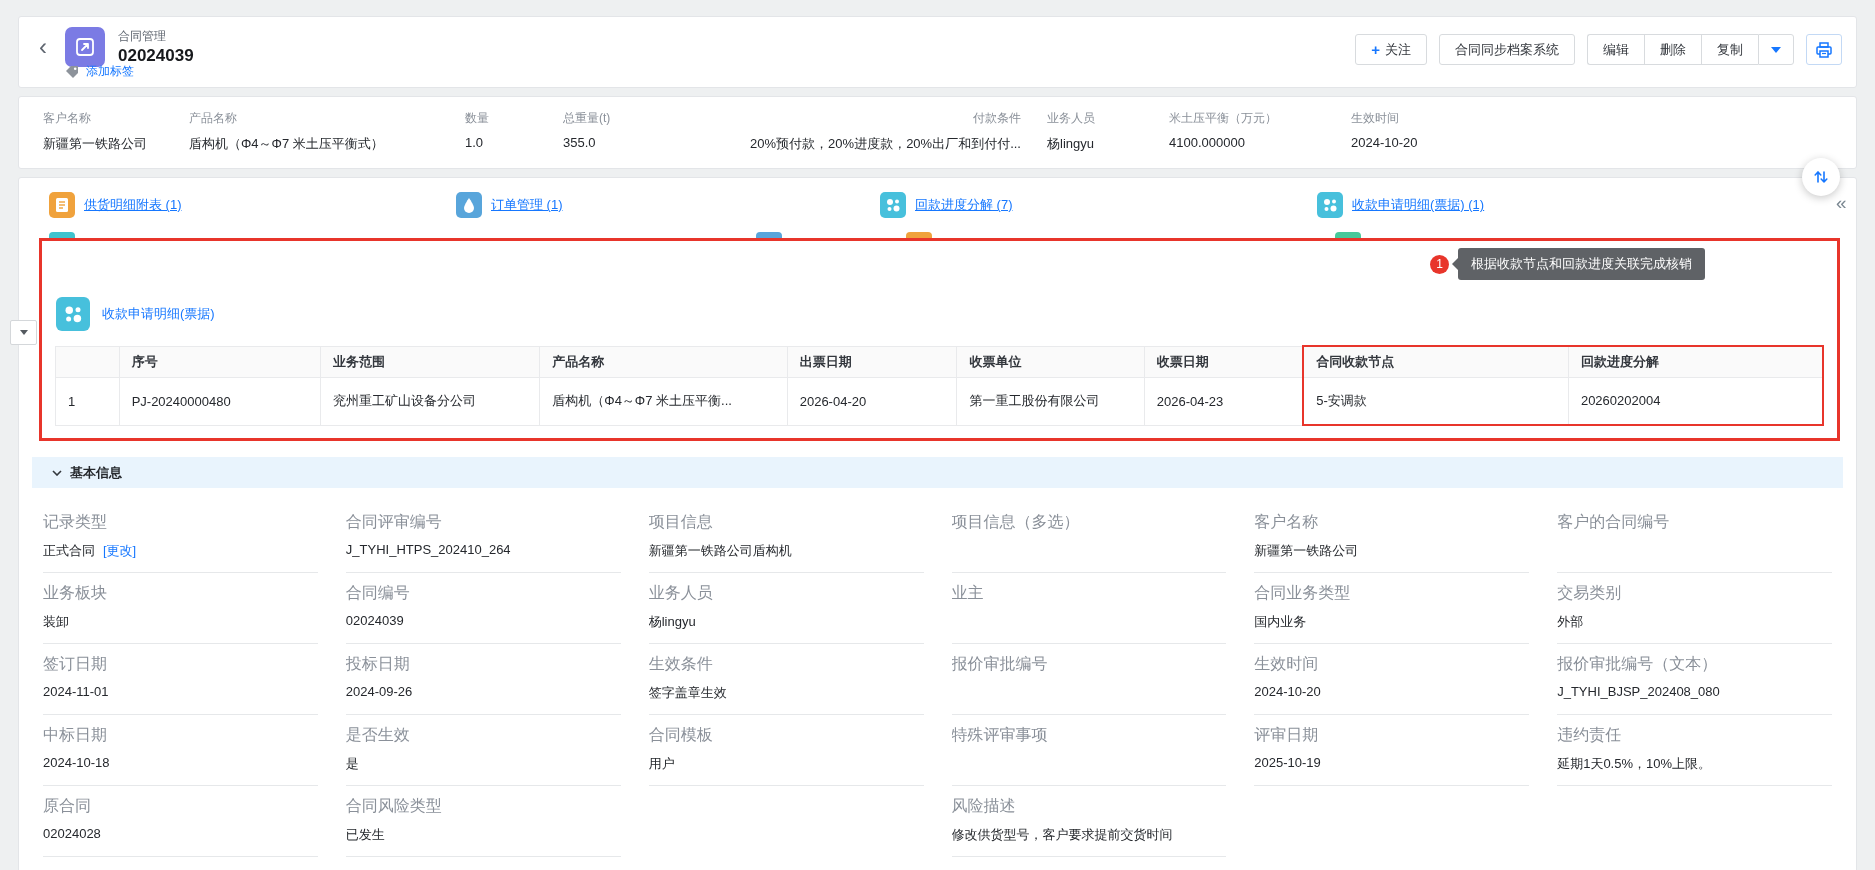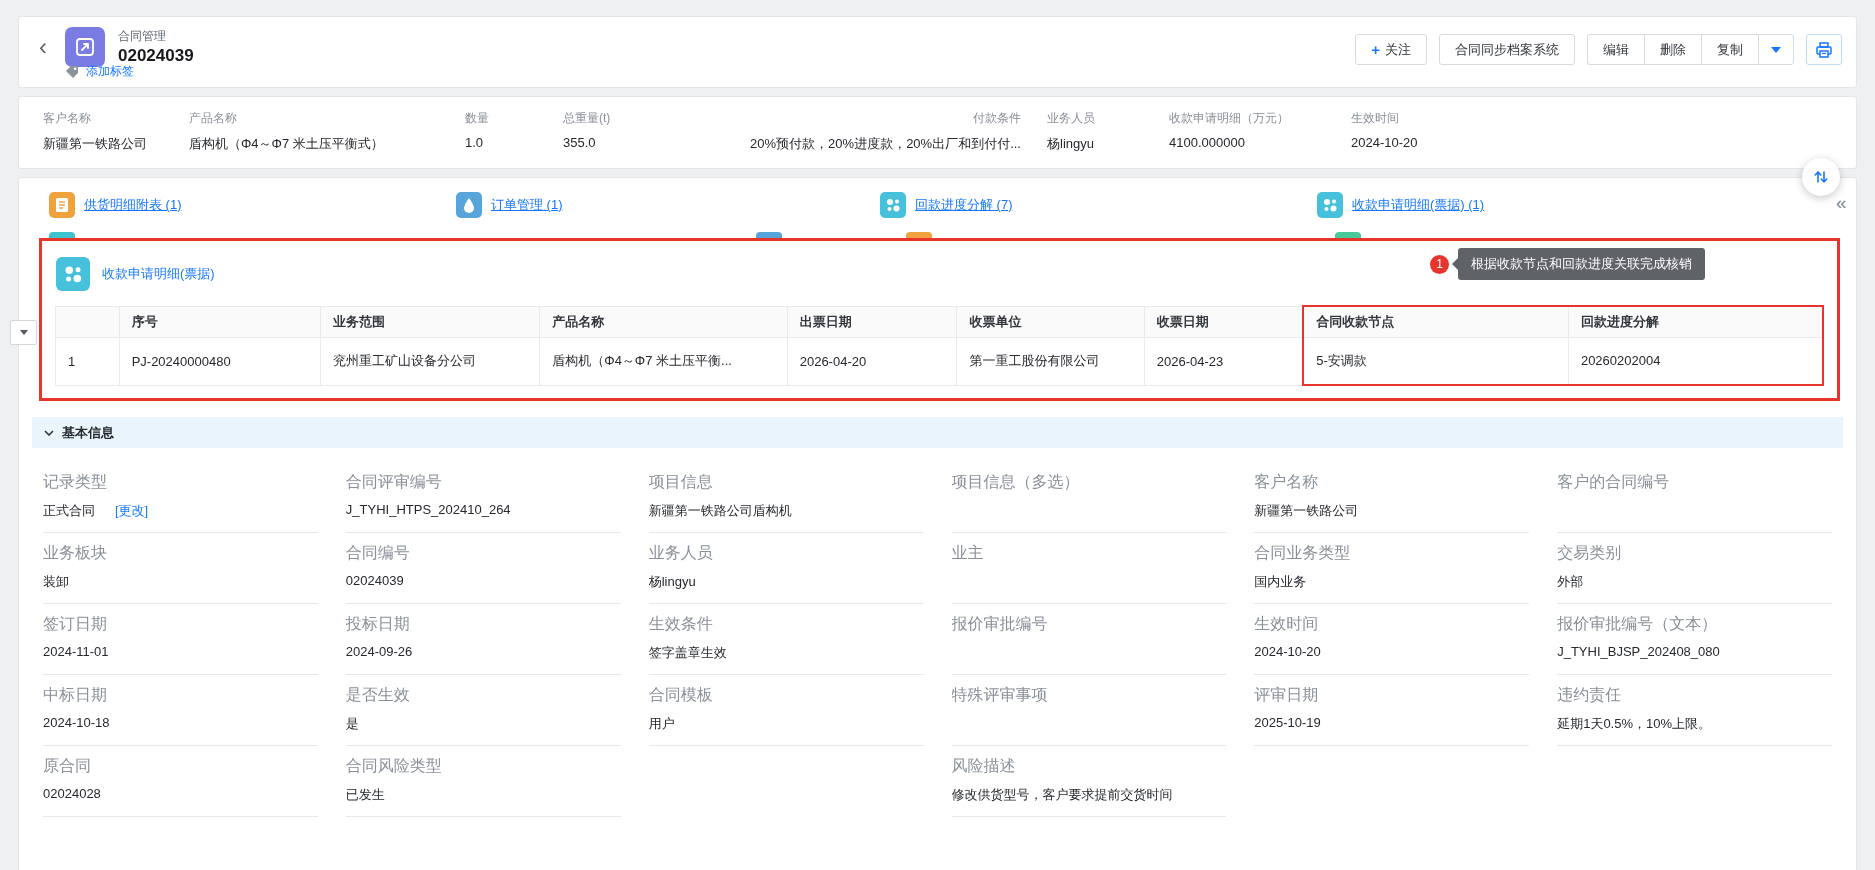--- a/index.html
+++ b/index.html
@@ -42,47 +42,47 @@
   
   .content-card { margin:8px 18px 0; min-height:700px; position:relative; padding-top:14px; }
   .tab-row { position:relative; height:32px; }
   .rel-tab { position:absolute; top:0; display:flex; align-items:center; gap:9px; cursor:pointer; }
   .tab-icon { width:26px; height:26px; border-radius:5px; display:flex; align-items:center; justify-content:center; }
   .rel-tab a { color:#1677ff; text-decoration:underline; font-size:13px; }
   .stub { position:absolute; width:26px; height:8px; border-radius:4px 4px 0 0; top:40px; }
 
   
   .overlay-panel { position:relative; margin:14px 16px 0 20px; border:3px solid #e8352b; background:#fff; padding-bottom:12px; z-index:5; }
-  .panel-head { display:flex; align-items:center; gap:12px; padding:16px 14px 10px; }
+  .panel-head { display:flex; align-items:center; gap:12px; padding:16px 14px 10px;margin-top:40px; }
   .panel-title { color:#1677ff; font-size:13px; }
   .anno { position:absolute; top:7px; right:132px; display:flex; align-items:center; z-index:8; }
   .anno-badge { width:19px; height:19px; border-radius:50%; background:#e8352b; color:#fff; font-size:12px; display:flex; align-items:center; justify-content:center; margin-right:9px; }
   .anno-tip { background:#5f6266; color:#fff; font-size:13px; padding:7px 13px; border-radius:3px; position:relative; white-space:nowrap; }
   .anno-tip::before { content:""; position:absolute; left:-6px; top:50%; margin-top:-6px; border-top:6px solid transparent; border-bottom:6px solid transparent; border-right:6px solid #5f6266; }
 
   table.rcpt { width:calc(100% - 26px); margin:4px 13px 0; border-collapse:collapse; table-layout:fixed; }
   .rcpt th, .rcpt td { border:1px solid #e9eaec; font-size:13px; text-align:left; padding:4px 12px; overflow:hidden; white-space:nowrap; text-overflow:ellipsis; }
   .rcpt th { background:#fafafa; color:#33373d; font-weight:bold; height:31px; }
   .rcpt td { height:48px; color:#25282d; background:#fff; }
   .rcpt .rb-l { border-left:2px solid #e8352b; }
   .rcpt .rb-r { border-right:2px solid #e8352b; }
   .rcpt th.rb-t { border-top:2px solid #e8352b; }
   .rcpt td.rb-b { border-bottom:2px solid #e8352b; }
 
   
-  .section-band { margin:16px 13px 0; background:#e9f4fd; height:31px; display:flex; align-items:center; padding-left:12px; gap:8px; }
+  .section-band { margin:16px 13px 0; background:#e9f4fd; height:31px; display:flex; align-items:center; padding-left:20px; gap:8px; }
   .section-band .stitle { font-weight:bold; font-size:13px; color:#25282d; }
   .chev { width:10px; height:6px; display:inline-block; }
 
   .info-grid { margin:14px 24px 0; display:grid; grid-template-columns:repeat(6,1fr); column-gap:28px; }
   .icell { padding:10px 0 12px; border-bottom:1px solid #e6e8ea; min-height:64px; }
   .icell.noline { border-bottom:none; }
   .ilabel { font-size:16px; color:#8a9099; white-space:nowrap; overflow:hidden; text-overflow:ellipsis; }
   .ivalue { margin-top:9px; font-size:13px; color:#25282d; min-height:16px; white-space:nowrap; overflow:hidden; text-overflow:ellipsis; }
-  .ivalue .action { color:#1677ff; margin-left:20px; cursor:pointer; }
+  .ivalue .action { color:#1677ff; margin-left:8px; cursor:pointer; }
 
   
   .float-circle { position:absolute; left:1802px; top:158px; width:38px; height:38px; border-radius:50%; background:#fff; box-shadow:0 2px 8px rgba(0,0,0,.22); display:flex; align-items:center; justify-content:center; z-index:9; cursor:pointer; }
   .collapse-ctl { position:absolute; left:1836px; top:192px; font-size:19px; color:#7a8791; z-index:9; cursor:pointer; }
   .mini-drop { position:absolute; left:10px; top:320px; width:27px; height:25px; background:#fff; border:1px solid #d4d7da; border-radius:2px; display:flex; align-items:center; justify-content:center; z-index:4; cursor:pointer; }
   .mini-drop .tri { width:0; height:0; border-left:4px solid transparent; border-right:4px solid transparent; border-top:5px solid #555a60; }
 </style>
 </head>
 <body>
 
@@ -151,21 +151,21 @@
     </div>
   <div class="sfield w5">
       <div class="slabel">付款条件</div>
       <div class="svalue">20%预付款，20%进度款，20%出厂和到付付...</div>
     </div>
   <div class="sfield w6">
       <div class="slabel">业务人员</div>
       <div class="svalue link">杨lingyu</div>
     </div>
   <div class="sfield w7">
-      <div class="slabel">收款申请明细（万元）</div>
+      <div class="slabel">米土压平衡（万元）</div>
       <div class="svalue">4100.000000</div>
     </div>
   <div class="sfield w8">
       <div class="slabel">生效时间</div>
       <div class="svalue">2024-10-20</div>
     </div>
 </div>
 
 <div class="card content-card">
 

